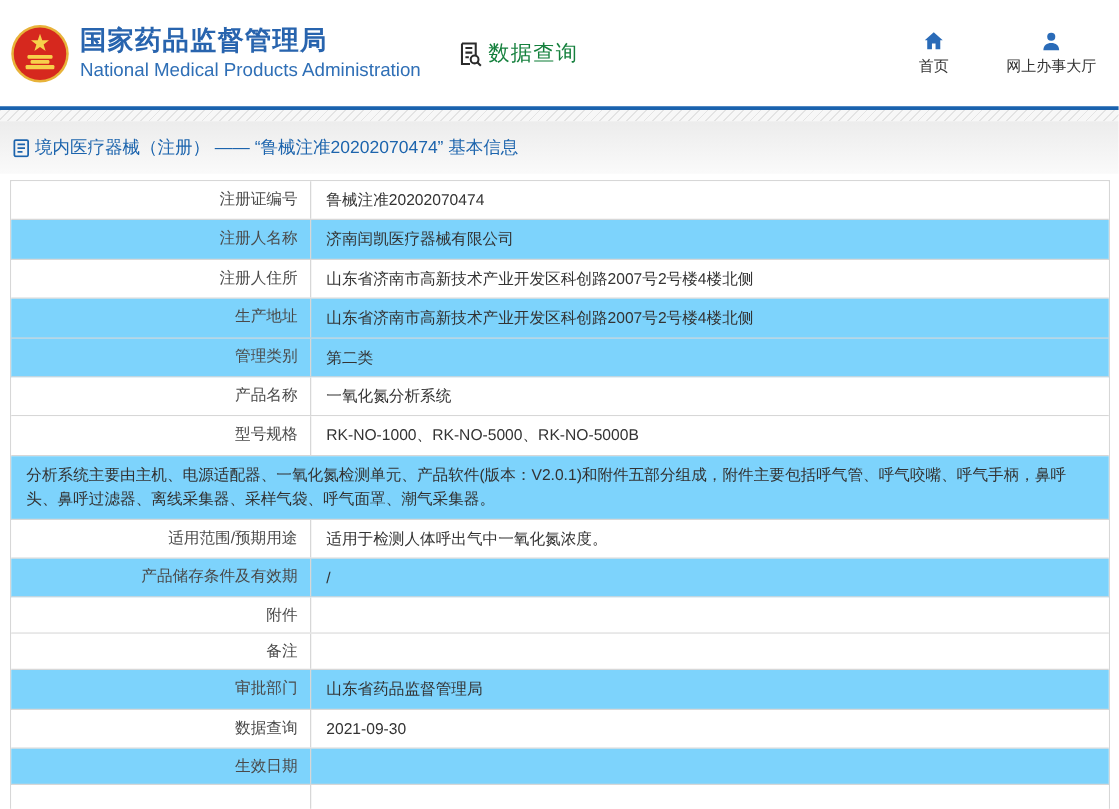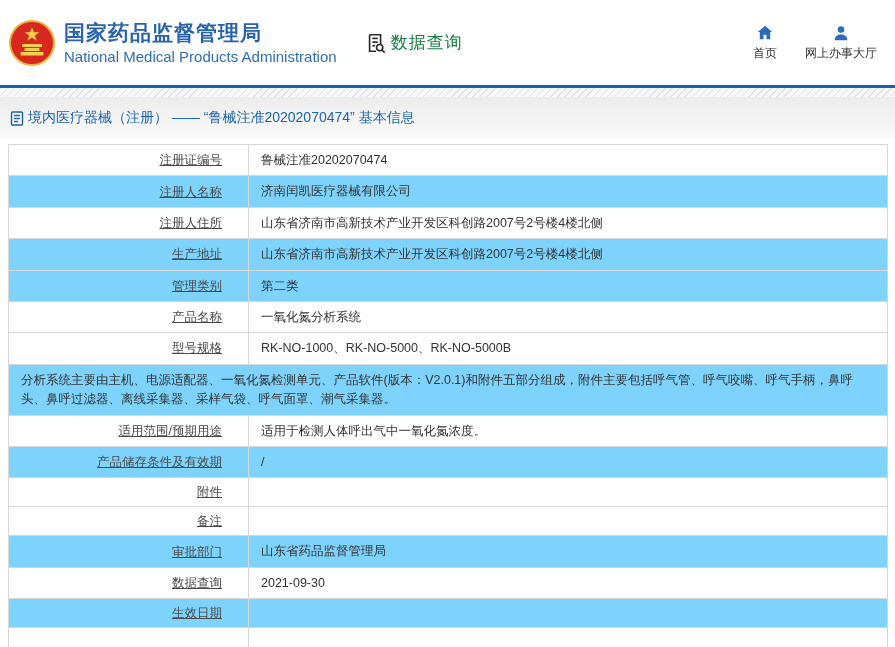--- a/index.html
+++ b/index.html
@@ -17,21 +17,21 @@
   .brand { display:flex; align-items:center; }
   .emblem { width:48px; height:50px; flex:0 0 auto; }
   .brand-text { margin-left:8px; }
   .brand-zh { font-size:21px; font-weight:bold; color:#2864ae; letter-spacing:1px; line-height:1.2; }
   .brand-en { font-size:15px; color:#2f6fb6; margin-top:2px; }
 
   .data-query { display:flex; align-items:center; margin-left:28px; cursor:pointer; }
   .dq-icon { width:22px; height:22px; margin-right:4px; }
   .dq-label { font-size:17px; color:#15803d; letter-spacing:1px;font-family:Liberation Mono, monospace; }
 
-  .header-nav { margin-left:auto; display:flex; gap:16px; }
+  .header-nav { margin-left:auto; display:flex; gap:34px; }
   .nav-item { display:flex; flex-direction:column; align-items:center; cursor:pointer; min-width:48px; }
   .nav-icon { width:18px; height:18px; margin-bottom:3px; }
   .nav-label { font-size:12px; color:#333; white-space:nowrap; }
 
   
   .hatch-strip {
     height:9px;
     background:repeating-linear-gradient(135deg,#e3e3e3 0 1px,#f7f7f7 1px 5px);
   }
   .breadcrumb-band {
@@ -45,25 +45,24 @@
   
   .info-table {
     margin:5px 7px 0 8px; width:880px;
     border:1px solid #d7d7d7; border-bottom:none;
     font-size:12.5px;
   }
   .trow { display:flex; border-bottom:1px solid #d7d7d7; background:#ffffff; }
   .trow.alt { background:#7dd3fc; }
   .tlabel {
     width:240px; flex:0 0 auto; text-align:right;
-    padding:6px 26px 5px 6px; color:#4a4a4a;
+    padding:6px 10px 5px 6px; color:#4a4a4a;
     border-right:1px solid #d7d7d7;
-    display:flex; justify-content:flex-end; align-items:center; gap:2px;
+    display:flex; justify-content:flex-end; gap:2px;
     min-height:25px;
-    text-decoration:underline;
   }
   .tvalue {
     flex:1; padding:6px 12px 5px 12px; color:#333;
     display:flex; align-items:center; line-height:1.55;
     min-height:25px; word-break:break-all;
   }
   .trow.tall .tvalue, .trow.tall .tlabel { min-height:50px; }
 </style>
 </head>
 <body>

